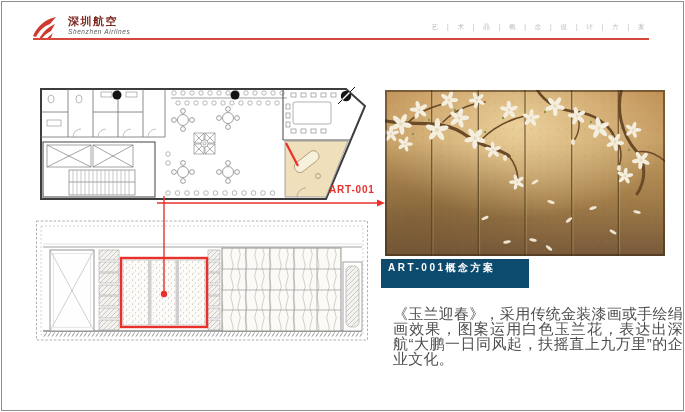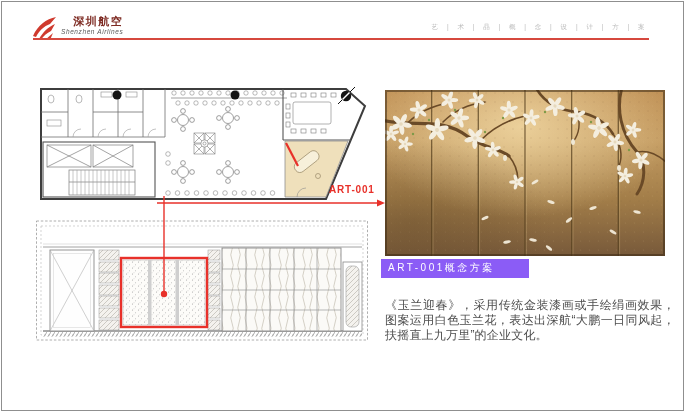--- a/index.html
+++ b/index.html
@@ -1,42 +1,42 @@
 <!DOCTYPE html>
 <html><head>
 <meta charset="utf-8">
 <style>
   html,body{margin:0;padding:0;background:#ffffff;}
   .slide{position:relative;width:685px;height:412px;background:#fff;overflow:hidden;
          font-family:"Liberation Sans","DejaVu Sans",sans-serif;}
   .frame{position:absolute;inset:1px;border:1px solid #8f8f8f;pointer-events:none;}
 
   
-  .logo{position:absolute;left:31px;top:15px;display:flex;align-items:flex-start;gap:4px;text-align:right;}
+  .logo{position:absolute;left:31px;top:15px;display:flex;align-items:flex-start;gap:11px;}
   .logo svg{display:block;}
   .brand-cn{font-size:11px;font-weight:bold;color:#7d2a22;letter-spacing:1.5px;line-height:12px;}
   .brand-en{font-size:6.5px;font-style:italic;color:#5a5a5a;letter-spacing:0.6px;line-height:8px;margin-top:1px;}
   .tagline{position:absolute;right:37px;top:23px;font-size:6.5px;color:#b9b9b9;letter-spacing:3.5px;white-space:nowrap;}
   .rule{position:absolute;left:33px;right:36px;top:38px;height:2px;background:#d6483e;}
 
   
   .plan-svg{position:absolute;left:35px;top:82px;}
   .elev-svg{position:absolute;left:35px;top:218px;}
   .overlay{position:absolute;left:0;top:0;pointer-events:none;}
   .callout-label{position:absolute;left:329px;top:184px;font-size:10px;font-weight:bold;
                  color:#e8312a;letter-spacing:0.8px;}
 
   
   .artwork{position:absolute;left:385px;top:90px;width:280px;height:166px;}
-  .titlebar{position:absolute;left:381px;top:259px;width:148px;height:19px;background:#8b5cf6;
-            color:#fff;font-size:10px;font-weight:normal;letter-spacing:2.5px;line-height:17px;
+  .titlebar{position:absolute;left:381px;top:259px;width:148px;height:29px;background:#0c4a6e;
+            color:#fff;font-size:10px;font-weight:bold;letter-spacing:2.5px;line-height:17px;
             padding-left:7px;box-sizing:border-box;white-space:nowrap;}
   .subtitle{position:absolute;left:381px;top:278px;color:#cf3a2e;font-size:11px;font-weight:bold;
             letter-spacing:1.5px;}
-  .body-text{position:absolute;left:381px;top:294px;width:290px;margin:4px;font-size:12px;
+  .body-text{position:absolute;left:381px;top:294px;width:290px;margin:12px;font-size:15px;
              line-height:15px;color:#4d4d4d;text-align:justify;letter-spacing:0.2px;}
   .note-text{top:326px;}
 </style>
 </head>
 <body>
 
 <div class="slide">
   <div class="frame"></div>
 
   <div class="logo">

